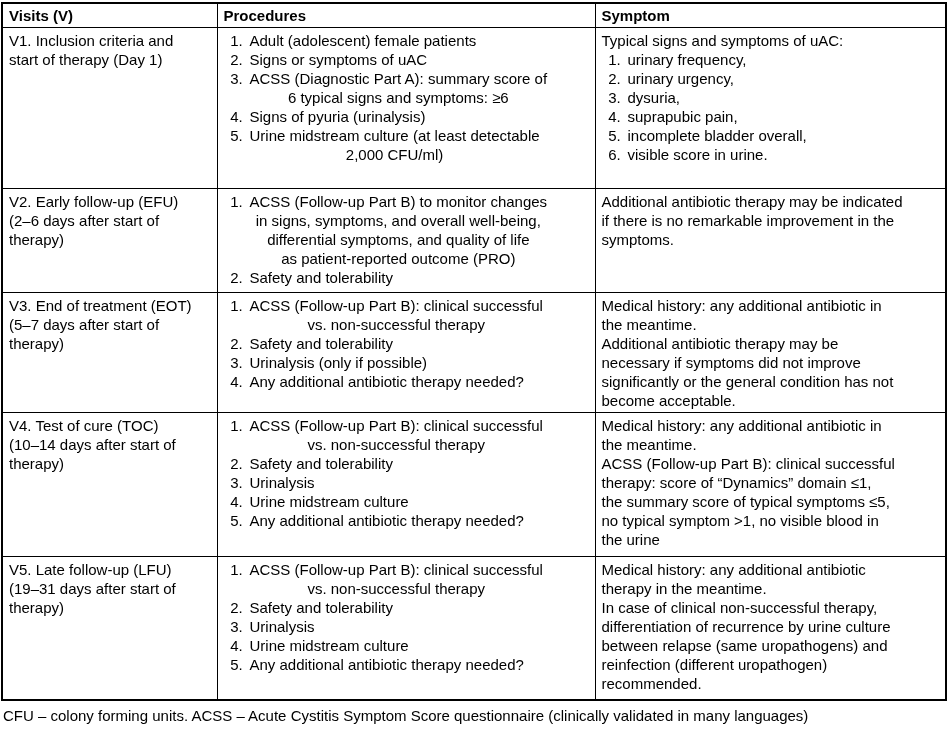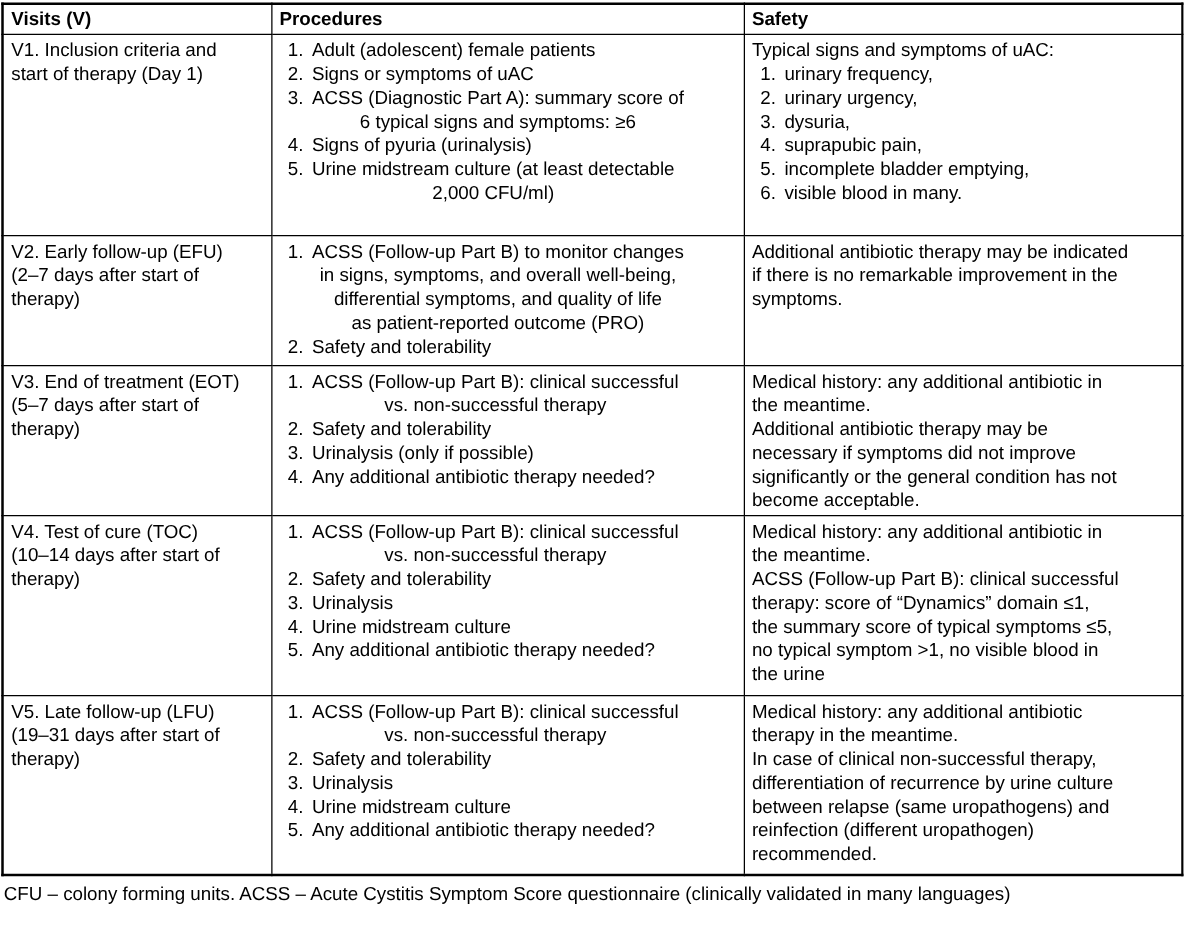--- a/index.html
+++ b/index.html
@@ -73,21 +73,21 @@
   <table class="tbl">
     <colgroup>
         <col class="c1">
         <col class="c2">
         <col class="c3">
       </colgroup>
     <thead>
       <tr>
         <th>Visits (V)</th>
         <th>Procedures</th>
-        <th>Safety</th>
+        <th>Symptom</th>
       </tr>
     </thead>
     <tbody>
 
       <tr class="r1">
         <td class="pre">V1. Inclusion criteria and
 start of therapy (Day 1)</td>
         <td>
           <div class="nlist">
             <div class="nli">Adult (adolescent) female patients</div>
@@ -99,29 +99,29 @@
 2,000 CFU/ml)</div>
           </div>
         </td>
         <td>
           <div class="pre">Typical signs and symptoms of uAC:</div>
           <div class="nlist">
             <div class="nli">urinary frequency,</div>
             <div class="nli">urinary urgency,</div>
             <div class="nli">dysuria,</div>
             <div class="nli">suprapubic pain,</div>
-            <div class="nli">incomplete bladder emptying,</div>
-            <div class="nli">visible blood in many.</div>
+            <div class="nli">incomplete bladder overall,</div>
+            <div class="nli">visible score in urine.</div>
           </div>
         </td>
       </tr>
 
       <tr class="r2">
         <td class="pre">V2. Early follow-up (EFU)
-(2–7 days after start of
+(2–6 days after start of
 therapy)</td>
         <td>
           <div class="nlist">
             <div class="nli">ACSS (Follow-up Part B) to monitor changes
 in signs, symptoms, and overall well-being,
 differential symptoms, and quality of life
 as patient-reported outcome (PRO)</div>
             <div class="nli">Safety and tolerability</div>
           </div>
         </td>

